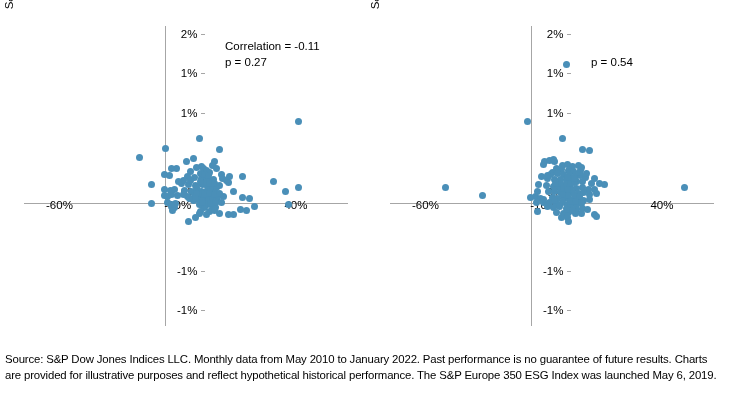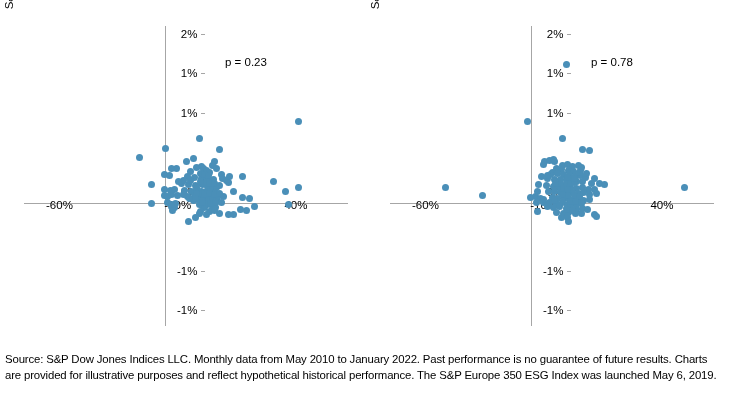--- a/index.html
+++ b/index.html
@@ -122,21 +122,22 @@
         <div class="tick-mark" style="left: 177.372px; top: 87px; width: 4px; height: 1px;"></div>
         <div class="ylab" style="width: 34px; left: 139.372px; top: 159.789px;">0%</div>
         <div class="tick-mark" style="left: 177.372px; top: 166px; width: 4px; height: 1px;"></div>
         <div class="ylab" style="width: 34px; left: 139.372px; top: 238.737px;">-1%</div>
         <div class="tick-mark" style="left: 177.372px; top: 245px; width: 4px; height: 1px;"></div>
         <div class="ylab" style="width: 34px; left: 139.372px; top: 278.211px;">-1%</div>
         <div class="tick-mark" style="left: 177.372px; top: 284px; width: 4px; height: 1px;"></div>
         <div class="xlab" style="width: 46px; left: 12.4745px; top: 172.789px;">-60%</div>
         <div class="xlab" style="width: 46px; left: 130.723px; top: 172.789px;">-10%</div>
         <div class="xlab" style="width: 46px; left: 248.971px; top: 172.789px;">40%</div>
-        <div class="annot" style="left: 201.022px; top: 28.5263px;">p = 0.23</div>
+        <div class="annot" style="left: 201.022px; top: 12.7368px;">Correlation = -0.11</div>
+        <div class="annot" style="left: 201.022px; top: 28.5263px;">p = 0.27</div>
         <div class="dot" style="left: 274.34px; top: 95.53px; background: rgb(74, 143, 184);"></div>
         <div class="dot" style="left: 175.01px; top: 112.11px; background: rgb(74, 143, 184);"></div>
         <div class="dot" style="left: 141.9px; top: 122.37px; background: rgb(74, 143, 184);"></div>
         <div class="dot" style="left: 195.11px; top: 123.95px; background: rgb(74, 143, 184);"></div>
         <div class="dot" style="left: 115.88px; top: 131.05px; background: rgb(74, 143, 184);"></div>
         <div class="dot" style="left: 190.38px; top: 135.79px; background: rgb(74, 143, 184);"></div>
         <div class="dot" style="left: 162px; top: 135px; background: rgb(74, 143, 184);"></div>
         <div class="dot" style="left: 169.09px; top: 132.63px; background: rgb(74, 143, 184);"></div>
         <div class="dot" style="left: 188.01px; top: 139.74px; background: rgb(74, 143, 184);"></div>
         <div class="dot" style="left: 192.74px; top: 142.11px; background: rgb(74, 143, 184);"></div>
@@ -276,21 +277,21 @@
         <div class="tick-mark" style="left: 177.372px; top: 87px; width: 4px; height: 1px;"></div>
         <div class="ylab" style="width: 34px; left: 139.372px; top: 159.789px;">0%</div>
         <div class="tick-mark" style="left: 177.372px; top: 166px; width: 4px; height: 1px;"></div>
         <div class="ylab" style="width: 34px; left: 139.372px; top: 238.737px;">-1%</div>
         <div class="tick-mark" style="left: 177.372px; top: 245px; width: 4px; height: 1px;"></div>
         <div class="ylab" style="width: 34px; left: 139.372px; top: 278.211px;">-1%</div>
         <div class="tick-mark" style="left: 177.372px; top: 284px; width: 4px; height: 1px;"></div>
         <div class="xlab" style="width: 46px; left: 12.4745px; top: 172.789px;">-60%</div>
         <div class="xlab" style="width: 46px; left: 130.723px; top: 172.789px;">-10%</div>
         <div class="xlab" style="width: 46px; left: 248.971px; top: 172.789px;">40%</div>
-        <div class="annot" style="left: 201.022px; top: 28.5263px;">p = 0.78</div>
+        <div class="annot" style="left: 201.022px; top: 28.5263px;">p = 0.54</div>
         <div class="dot" style="left: 176.19px; top: 38.68px; background: rgb(74, 143, 184);"></div>
         <div class="dot" style="left: 137.17px; top: 95.53px; background: rgb(74, 143, 184);"></div>
         <div class="dot" style="left: 172.64px; top: 112.11px; background: rgb(74, 143, 184);"></div>
         <div class="dot" style="left: 192.74px; top: 123.16px; background: rgb(74, 143, 184);"></div>
         <div class="dot" style="left: 199.84px; top: 124.74px; background: rgb(74, 143, 184);"></div>
         <div class="dot" style="left: 154.91px; top: 135px; background: rgb(74, 143, 184);"></div>
         <div class="dot" style="left: 159.64px; top: 134.21px; background: rgb(74, 143, 184);"></div>
         <div class="dot" style="left: 163.18px; top: 133.42px; background: rgb(74, 143, 184);"></div>
         <div class="dot" style="left: 164.36px; top: 135.79px; background: rgb(74, 143, 184);"></div>
         <div class="dot" style="left: 153.72px; top: 138.95px; background: rgb(74, 143, 184);"></div>

